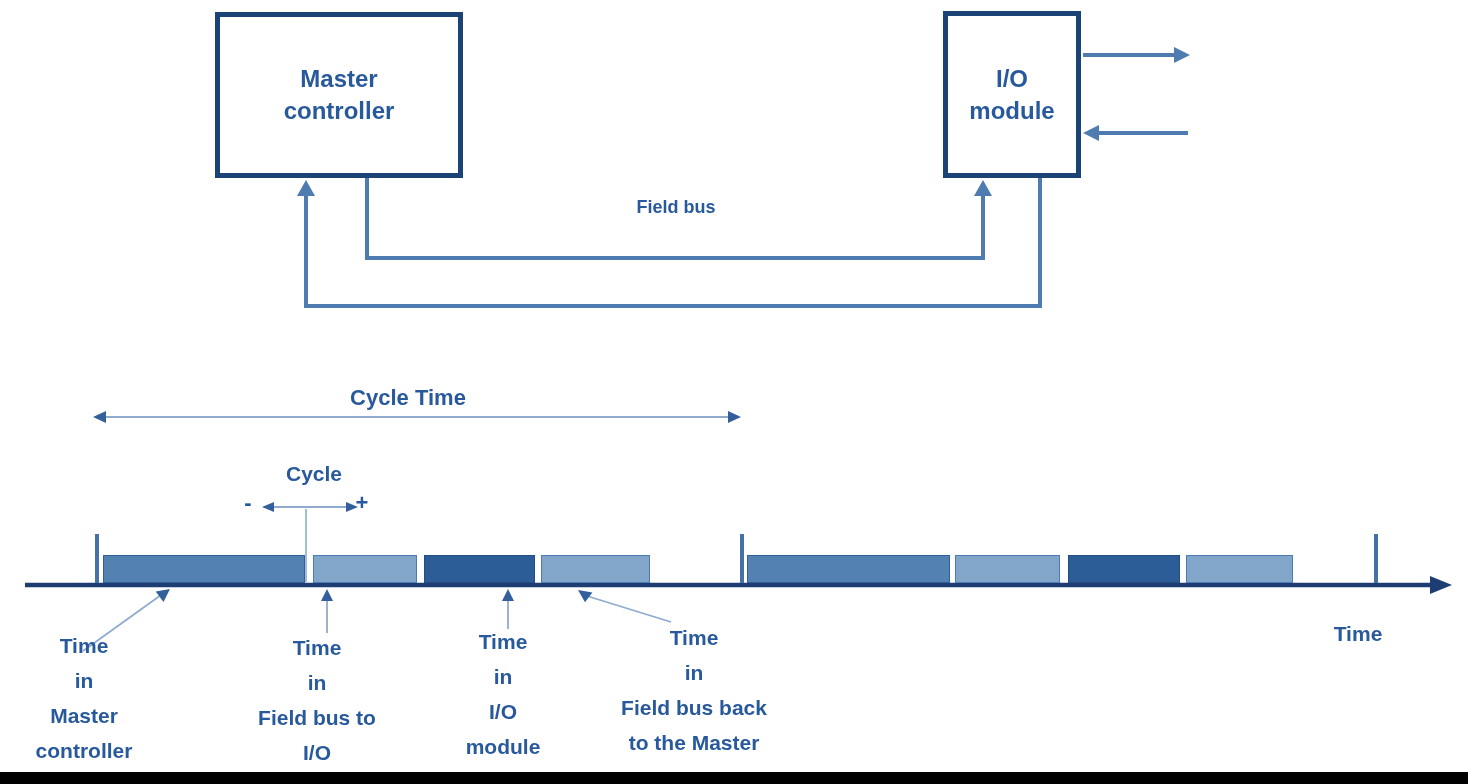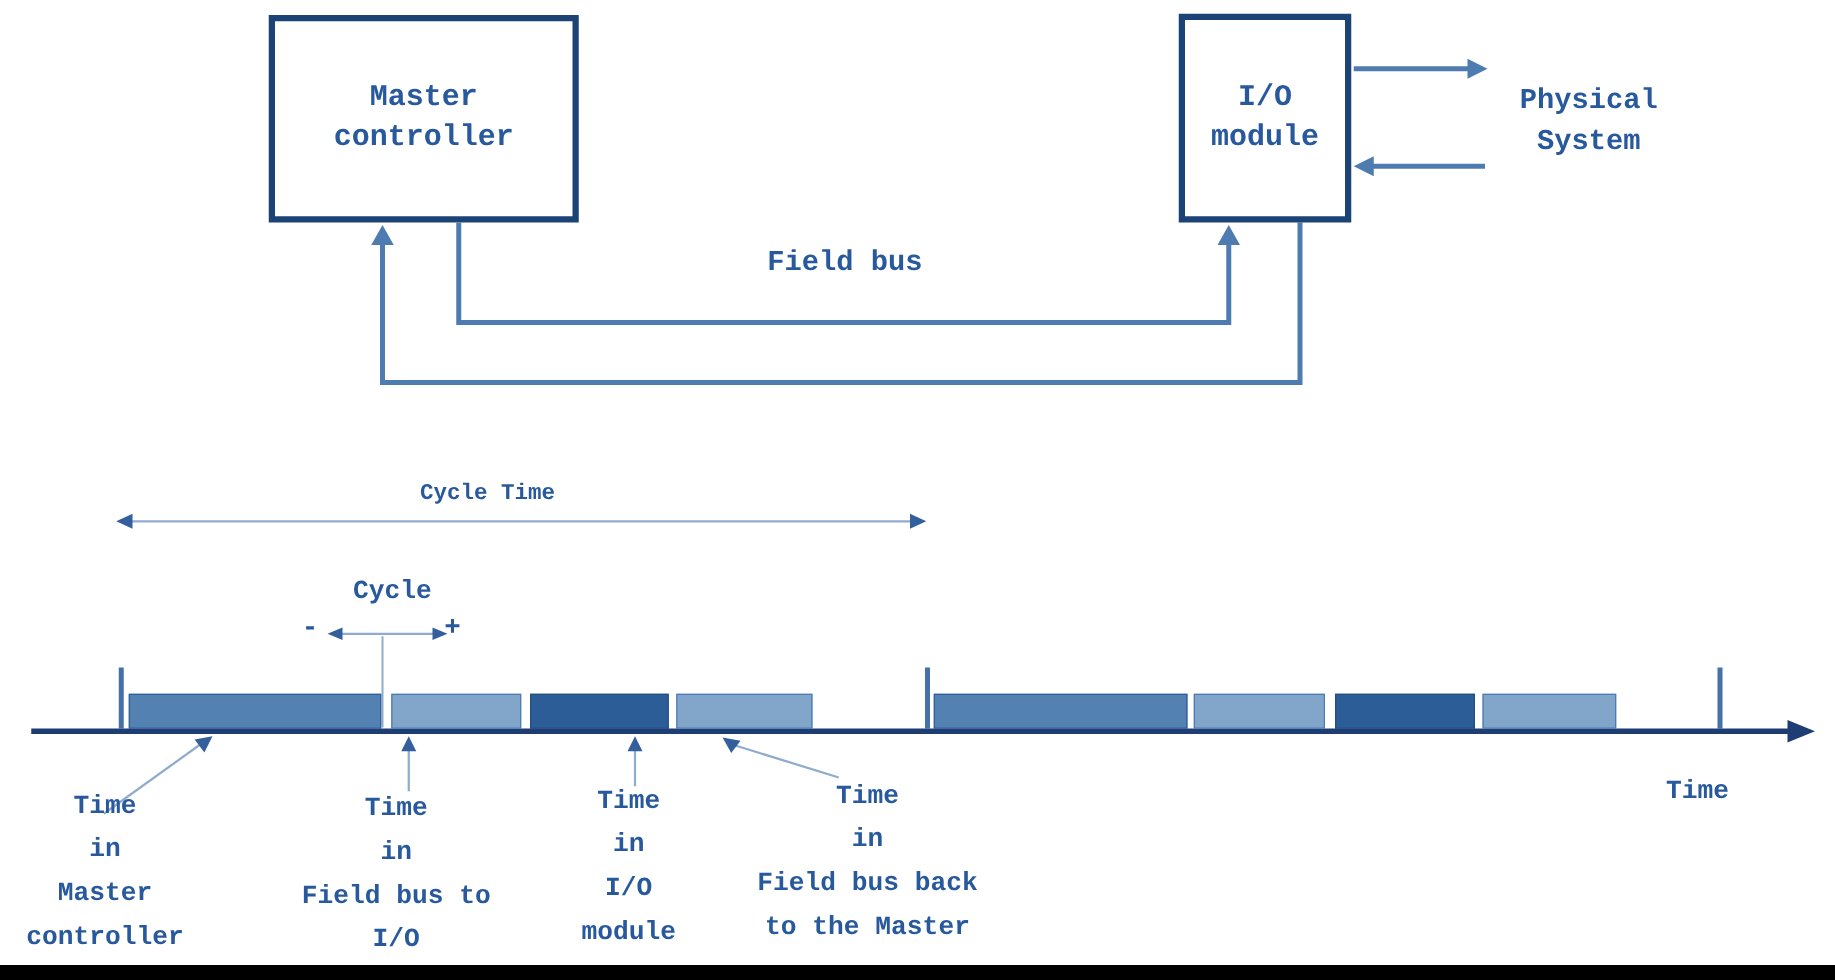--- a/index.html
+++ b/index.html
@@ -1,34 +1,34 @@
 <!DOCTYPE html>
 <html><head>
 <meta charset="utf-8">
 <style>
   html,body{margin:0;padding:0;background:#fff;}
   .stage{
     position:relative;width:1468px;height:784px;overflow:hidden;
     background:var(--background,#fff);
-    font-family:Liberation Mono, monospace;font-weight:bold;
+    font-family:Liberation Sans, sans-serif;font-weight:bold;
     color:var(--text_blue,#28599C);
   }
   .stage svg{position:absolute;left:0;top:0;}
   .box{
     position:absolute;border:5px solid var(--box_border,#1C4375);
     background:#fff;display:flex;align-items:center;justify-content:center;
     text-align:center;
   }
   .box-master{left:215px;top:12px;width:238px;height:156px;}
   .box-io{left:943px;top:11px;width:128px;height:157px;}
   .box-label{font-size:24px;line-height:32px;white-space:pre-line;}
   .lbl{position:absolute;text-align:center;white-space:pre-line;}
   .lbl-physical{left:1196px;top:64px;width:150px;font-size:23px;line-height:33px;}
-  .lbl-fieldbus{left:596px;top:197px;width:160px;font-size:23px;}
-  .lbl-cycletime{left:310px;top:385px;width:160px;font-size:18px;}
+  .lbl-fieldbus{left:596px;top:197px;width:160px;font-size:18px;}
+  .lbl-cycletime{left:328px;top:385px;width:160px;font-size:22px;}
   .lbl-jitter{left:274px;top:462px;width:80px;font-size:21px;}
   .lbl-minus{left:236px;top:490px;width:24px;font-size:22px;}
   .lbl-plus{left:350px;top:490px;width:24px;font-size:22px;}
   .lbl-seg{font-size:21px;line-height:35px;}
   .lbl-seg1{left:14px;top:628px;width:140px;}
   .lbl-seg2{left:237px;top:630px;width:160px;}
   .lbl-seg3{left:433px;top:624px;width:140px;}
   .lbl-seg4{left:594px;top:620px;width:200px;}
   .lbl-time-axis{left:1288px;top:622px;width:140px;font-size:21px;}
   .tick{
@@ -97,22 +97,20 @@
   <div class="box box-master">
     <span class="box-label">Master
 controller</span>
   </div>
 
   <div class="box box-io">
     <span class="box-label">I/O
 module</span>
   </div>
 
-  <div class="lbl lbl-physical">Physical
-System</div>
 
   <div class="lbl lbl-fieldbus">Field bus</div>
 
   <div class="lbl lbl-cycletime">Cycle Time</div>
 
   <div class="lbl lbl-jitter">Cycle</div>
   <div class="lbl lbl-minus">-</div>
   <div class="lbl lbl-plus">+</div>
 
   <div id="timeline-layer">

